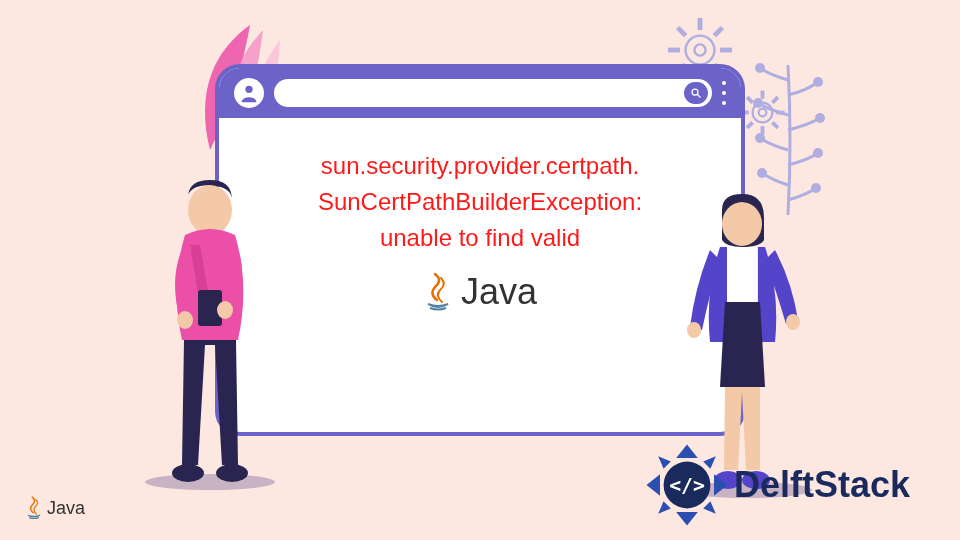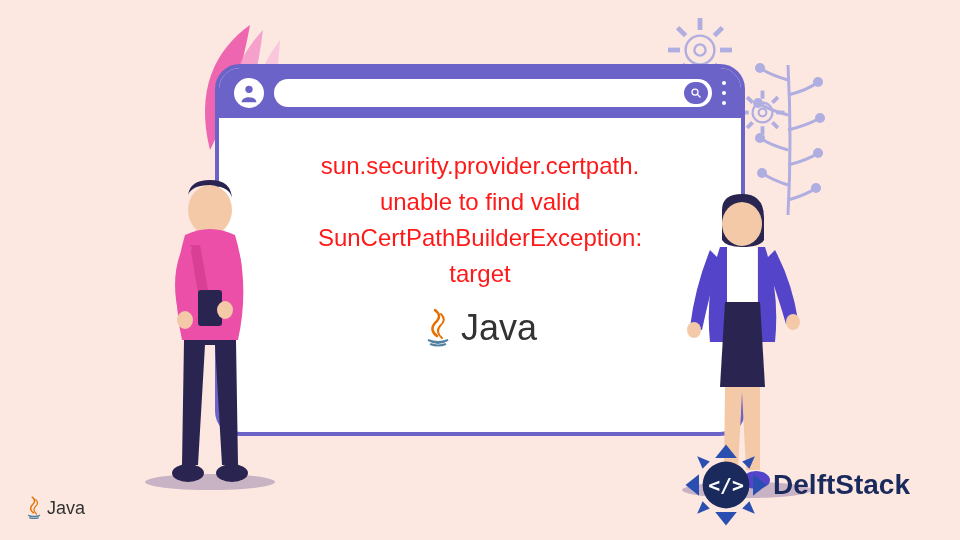--- a/index.html
+++ b/index.html
@@ -160,21 +160,21 @@
   right: 50px;
   display: flex;
   align-items: center;
   gap: 2px;
 }
 .delft-emblem {
   width: 90px;
   height: 90px;
 }
 .delft-text {
-  font-size: 28px;
+  font-size: 36px;
   font-weight: 600;
   color: #1a2a5c;
 }
 .ground-shadow {
   position: absolute;
   width: 130px;
   height: 16px;
   background: rgba(100,80,140,0.35);
   border-radius: 50%;
 }
@@ -262,23 +262,22 @@
       </div>
     </div>
     <div class="kebab">
         <span></span>
         <span></span>
         <span></span>
       </div>
   </div>
   <div class="error-text">
     <div>sun.security.provider.certpath.</div>
+    <div>SunCertPathBuilderException:</div>
     <div>unable to find valid</div>
-    <div>SunCertPathBuilderException:</div>
-    <div>target</div>
   </div>
   <div class="java-logo">
     <svg class="steam" viewBox="0 0 30 40">
       <path d="M12 2 Q20 8 12 15 Q6 22 14 28" fill="none" stroke="#e76f00" stroke-width="2.5" stroke-linecap="round"></path>
       <path d="M18 6 Q24 12 17 18 Q12 24 19 30" fill="none" stroke="#e76f00" stroke-width="2" stroke-linecap="round"></path>
       <path d="M5 32 Q15 36 25 32 Q15 38 5 32" fill="none" stroke="#5382a1" stroke-width="2"></path>
       <path d="M7 36 Q15 39 23 36" fill="none" stroke="#5382a1" stroke-width="2"></path>
     </svg>
     <span class="java-text">Java</span>
   </div>

